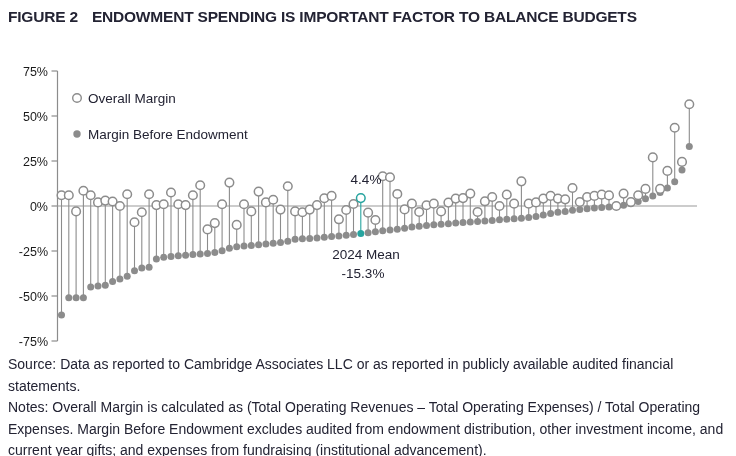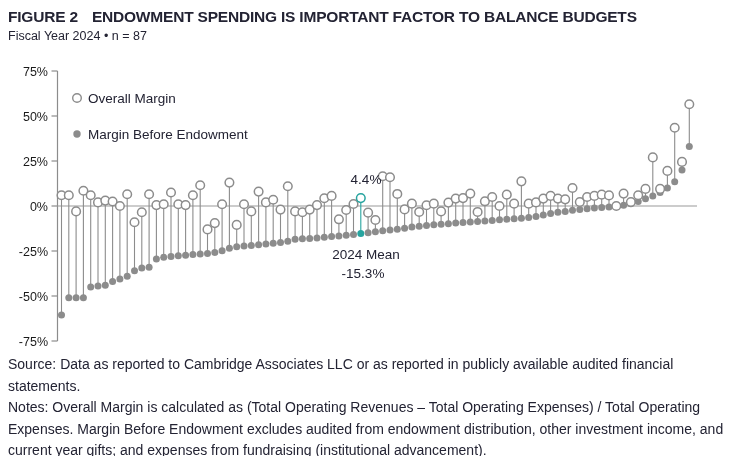--- a/index.html
+++ b/index.html
@@ -16,21 +16,20 @@
 </style>
 </head>
 <body>
 
 <div id="page">
 
   <div class="hdr">
     <div class="title-line">
       <span class="figno">FIGURE 2</span><span>ENDOWMENT SPENDING IS IMPORTANT FACTOR TO BALANCE BUDGETS</span>
     </div>
-    <div class="subtitle">Fiscal Year 2024 • n = 87</div>
   </div>
 
   <svg id="chart-svg" width="736" height="352" viewBox="0 0 736 352">
     <g id="axis-layer">
         <line x1="57.5" y1="71" x2="57.5" y2="341" stroke="#8c8c8c" stroke-width="1.2"></line>
         <line x1="51.5" y1="71" x2="57.5" y2="71" stroke="#8c8c8c" stroke-width="1.2"></line>
         <text x="48" y="75.5" text-anchor="end" font-size="12.5" fill="#1a1a1a">75%</text>
         <line x1="51.5" y1="116" x2="57.5" y2="116" stroke="#8c8c8c" stroke-width="1.2"></line>
         <text x="48" y="120.5" text-anchor="end" font-size="12.5" fill="#1a1a1a">50%</text>
         <line x1="51.5" y1="161" x2="57.5" y2="161" stroke="#8c8c8c" stroke-width="1.2"></line>

